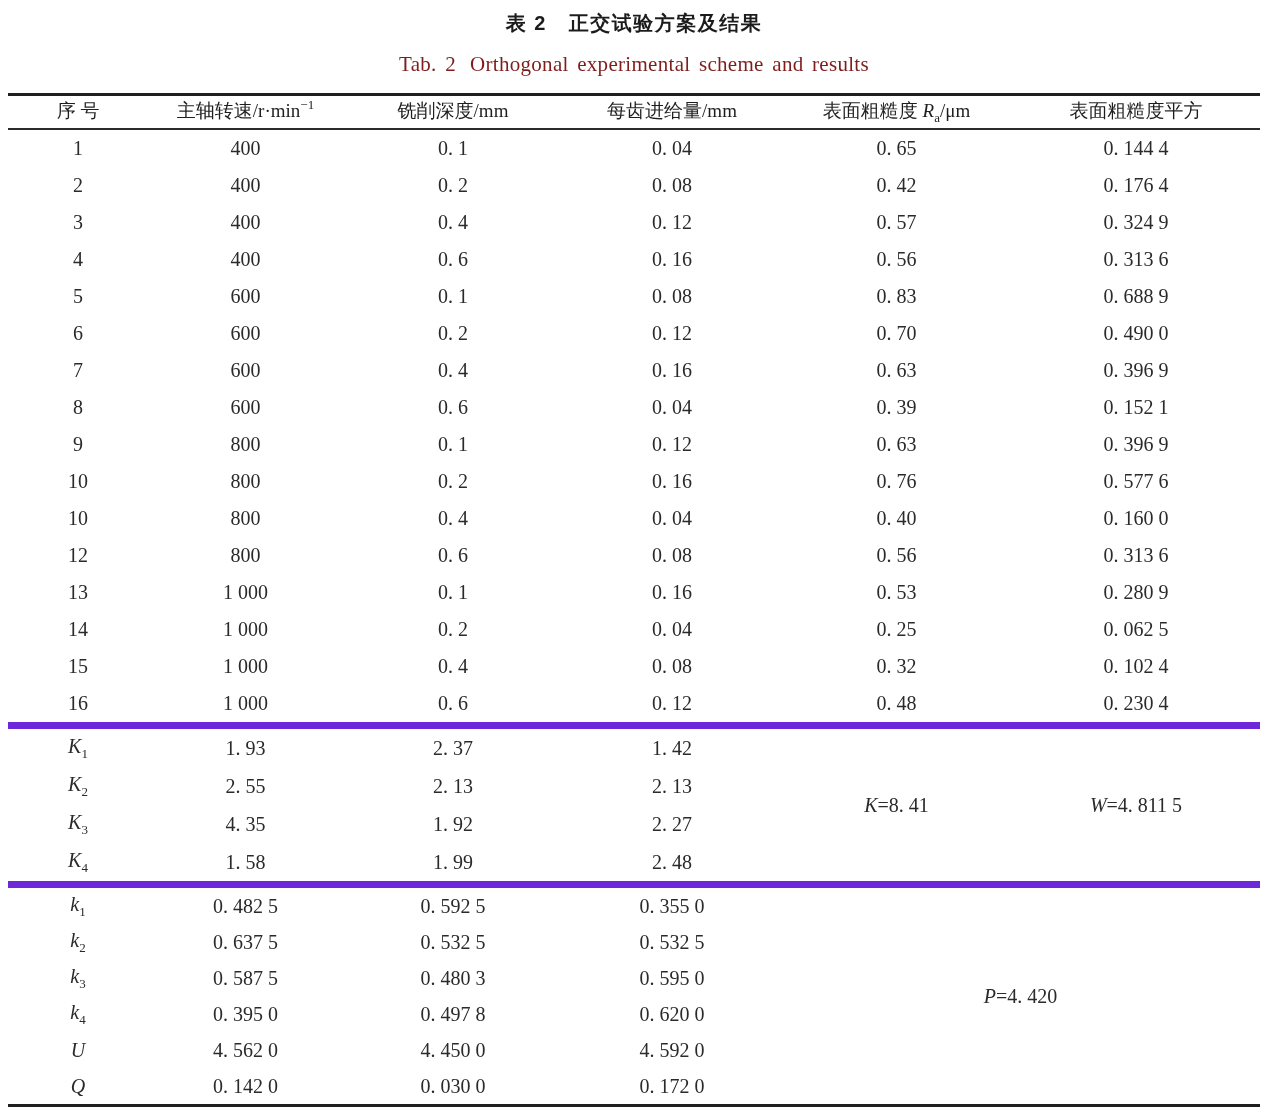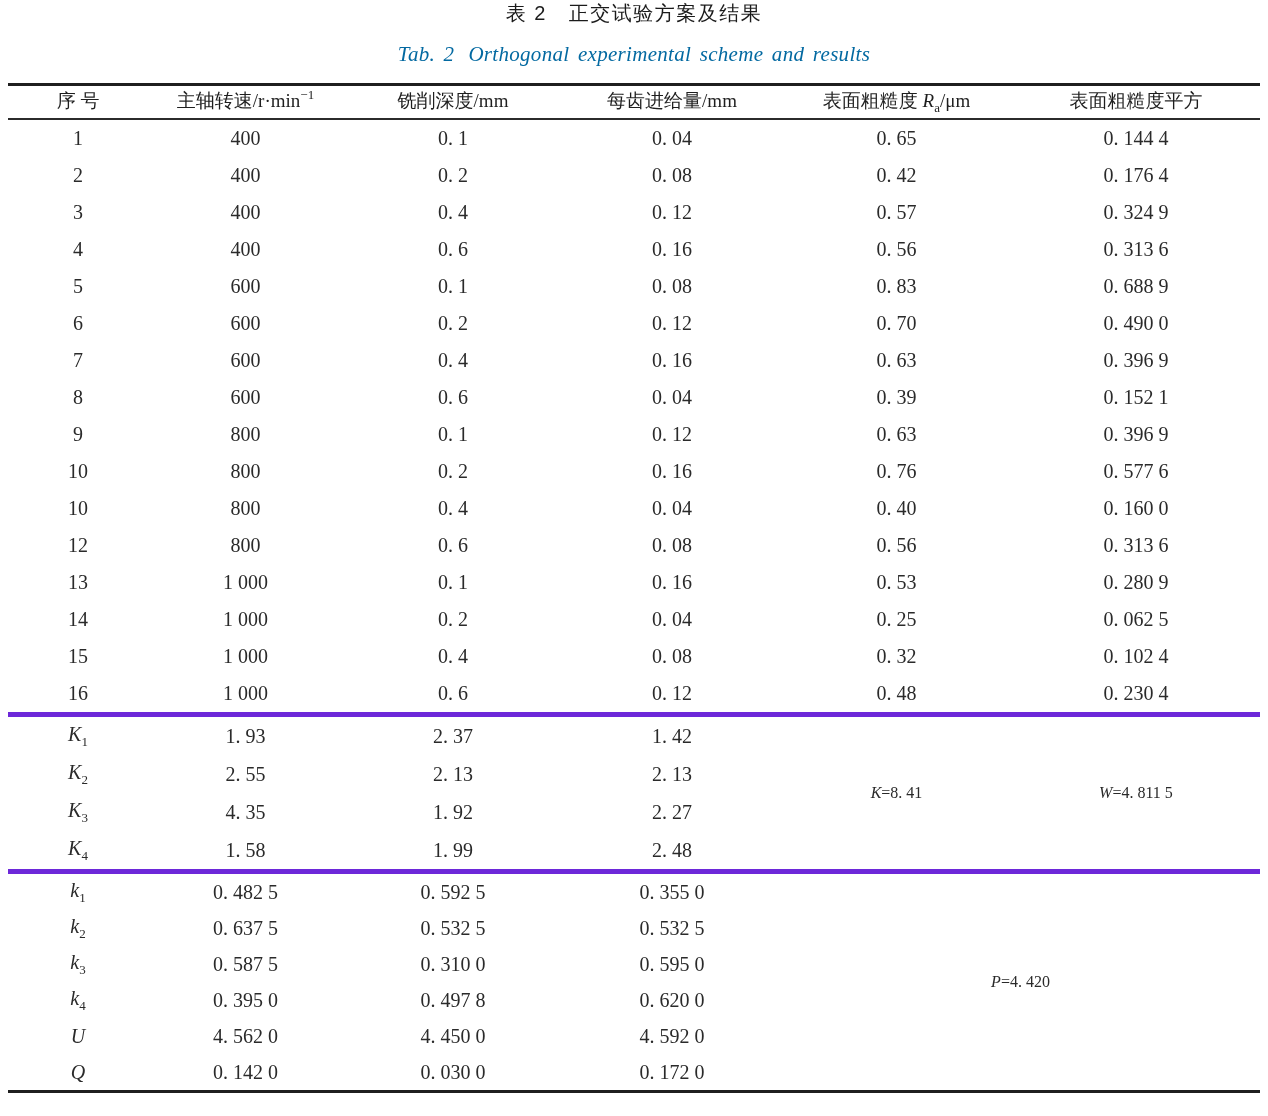--- a/index.html
+++ b/index.html
@@ -11,36 +11,35 @@
     position: relative;
     width: 1268px;
     height: 1116px;
     background: #ffffff;
     color: #232323;
     font-family: "Liberation Serif", "DejaVu Serif", serif;
     overflow: hidden;
   }
   .title {
     text-align: center;
-    padding-top: 0;
+    padding-top: 10px;
     font-family: "Liberation Sans", "DejaVu Sans", sans-serif;
-    font-weight: normal;
+    font-weight: bold;
     font-size: 20px;
     letter-spacing: 1.5px;
     color: #1b1b1b;
   }
   .title .gap { display: inline-block; width: 22px; }
   .subtitle {
     text-align: center;
     margin-top: 15px;
     font-size: 21px;
     letter-spacing: 0.3px;
     word-spacing: 3px;
-    color: #0369a1;
-    font-style: italic;
+    color: #7f1d1d;
   }
   .subtitle .gap { display: inline-block; width: 14px; }
 
   table {
     table-layout: fixed;
     border-collapse: collapse;
     width: 1252px;
     margin: 16px 8px 4px 8px;
     border-top: 3px solid #1f1f1f;
     border-bottom: 3px solid #1f1f1f;
@@ -60,28 +59,28 @@
     text-align: center;
     vertical-align: middle;
     font-size: 20px;
     padding: 0;
     white-space: nowrap;
     color: #2a2a2a;
   }
   #data-body td  { height: 37px; }
   #k-upper-body td { height: 38px; }
   #k-lower-body td { height: 36px; }
-  tbody.sec { border-top: 5px solid #6d28d9; }
+  tbody.sec { border-top: 7px solid #6d28d9; }
   .var {
     font-style: italic;
     font-family: "Liberation Serif", "DejaVu Serif", serif;
   }
   sub, sup { font-size: 13px; }
   sup { position: relative; top: -1px; }
-  .merged { font-size: 16px; }
+  .merged { font-size: 20px; }
 </style>
 </head>
 <body>
 
 <div class="page">
 
   <div class="title">
     <span>表 2</span><span class="gap"></span><span>正交试验方案及结果</span>
   </div>
 
@@ -276,21 +275,21 @@
         </tr>
         <tr>
           <td class="lbl"><i class="var">k</i><sub>2</sub></td>
           <td>0. 637 5</td>
           <td>0. 532 5</td>
           <td>0. 532 5</td>
         </tr>
         <tr>
           <td class="lbl"><i class="var">k</i><sub>3</sub></td>
           <td>0. 587 5</td>
-          <td>0. 310 0</td>
+          <td>0. 480 3</td>
           <td>0. 595 0</td>
         </tr>
         <tr>
           <td class="lbl"><i class="var">k</i><sub>4</sub></td>
           <td>0. 395 0</td>
           <td>0. 497 8</td>
           <td>0. 620 0</td>
         </tr>
         <tr>
           <td class="lbl"><i class="var">U</i></td>

